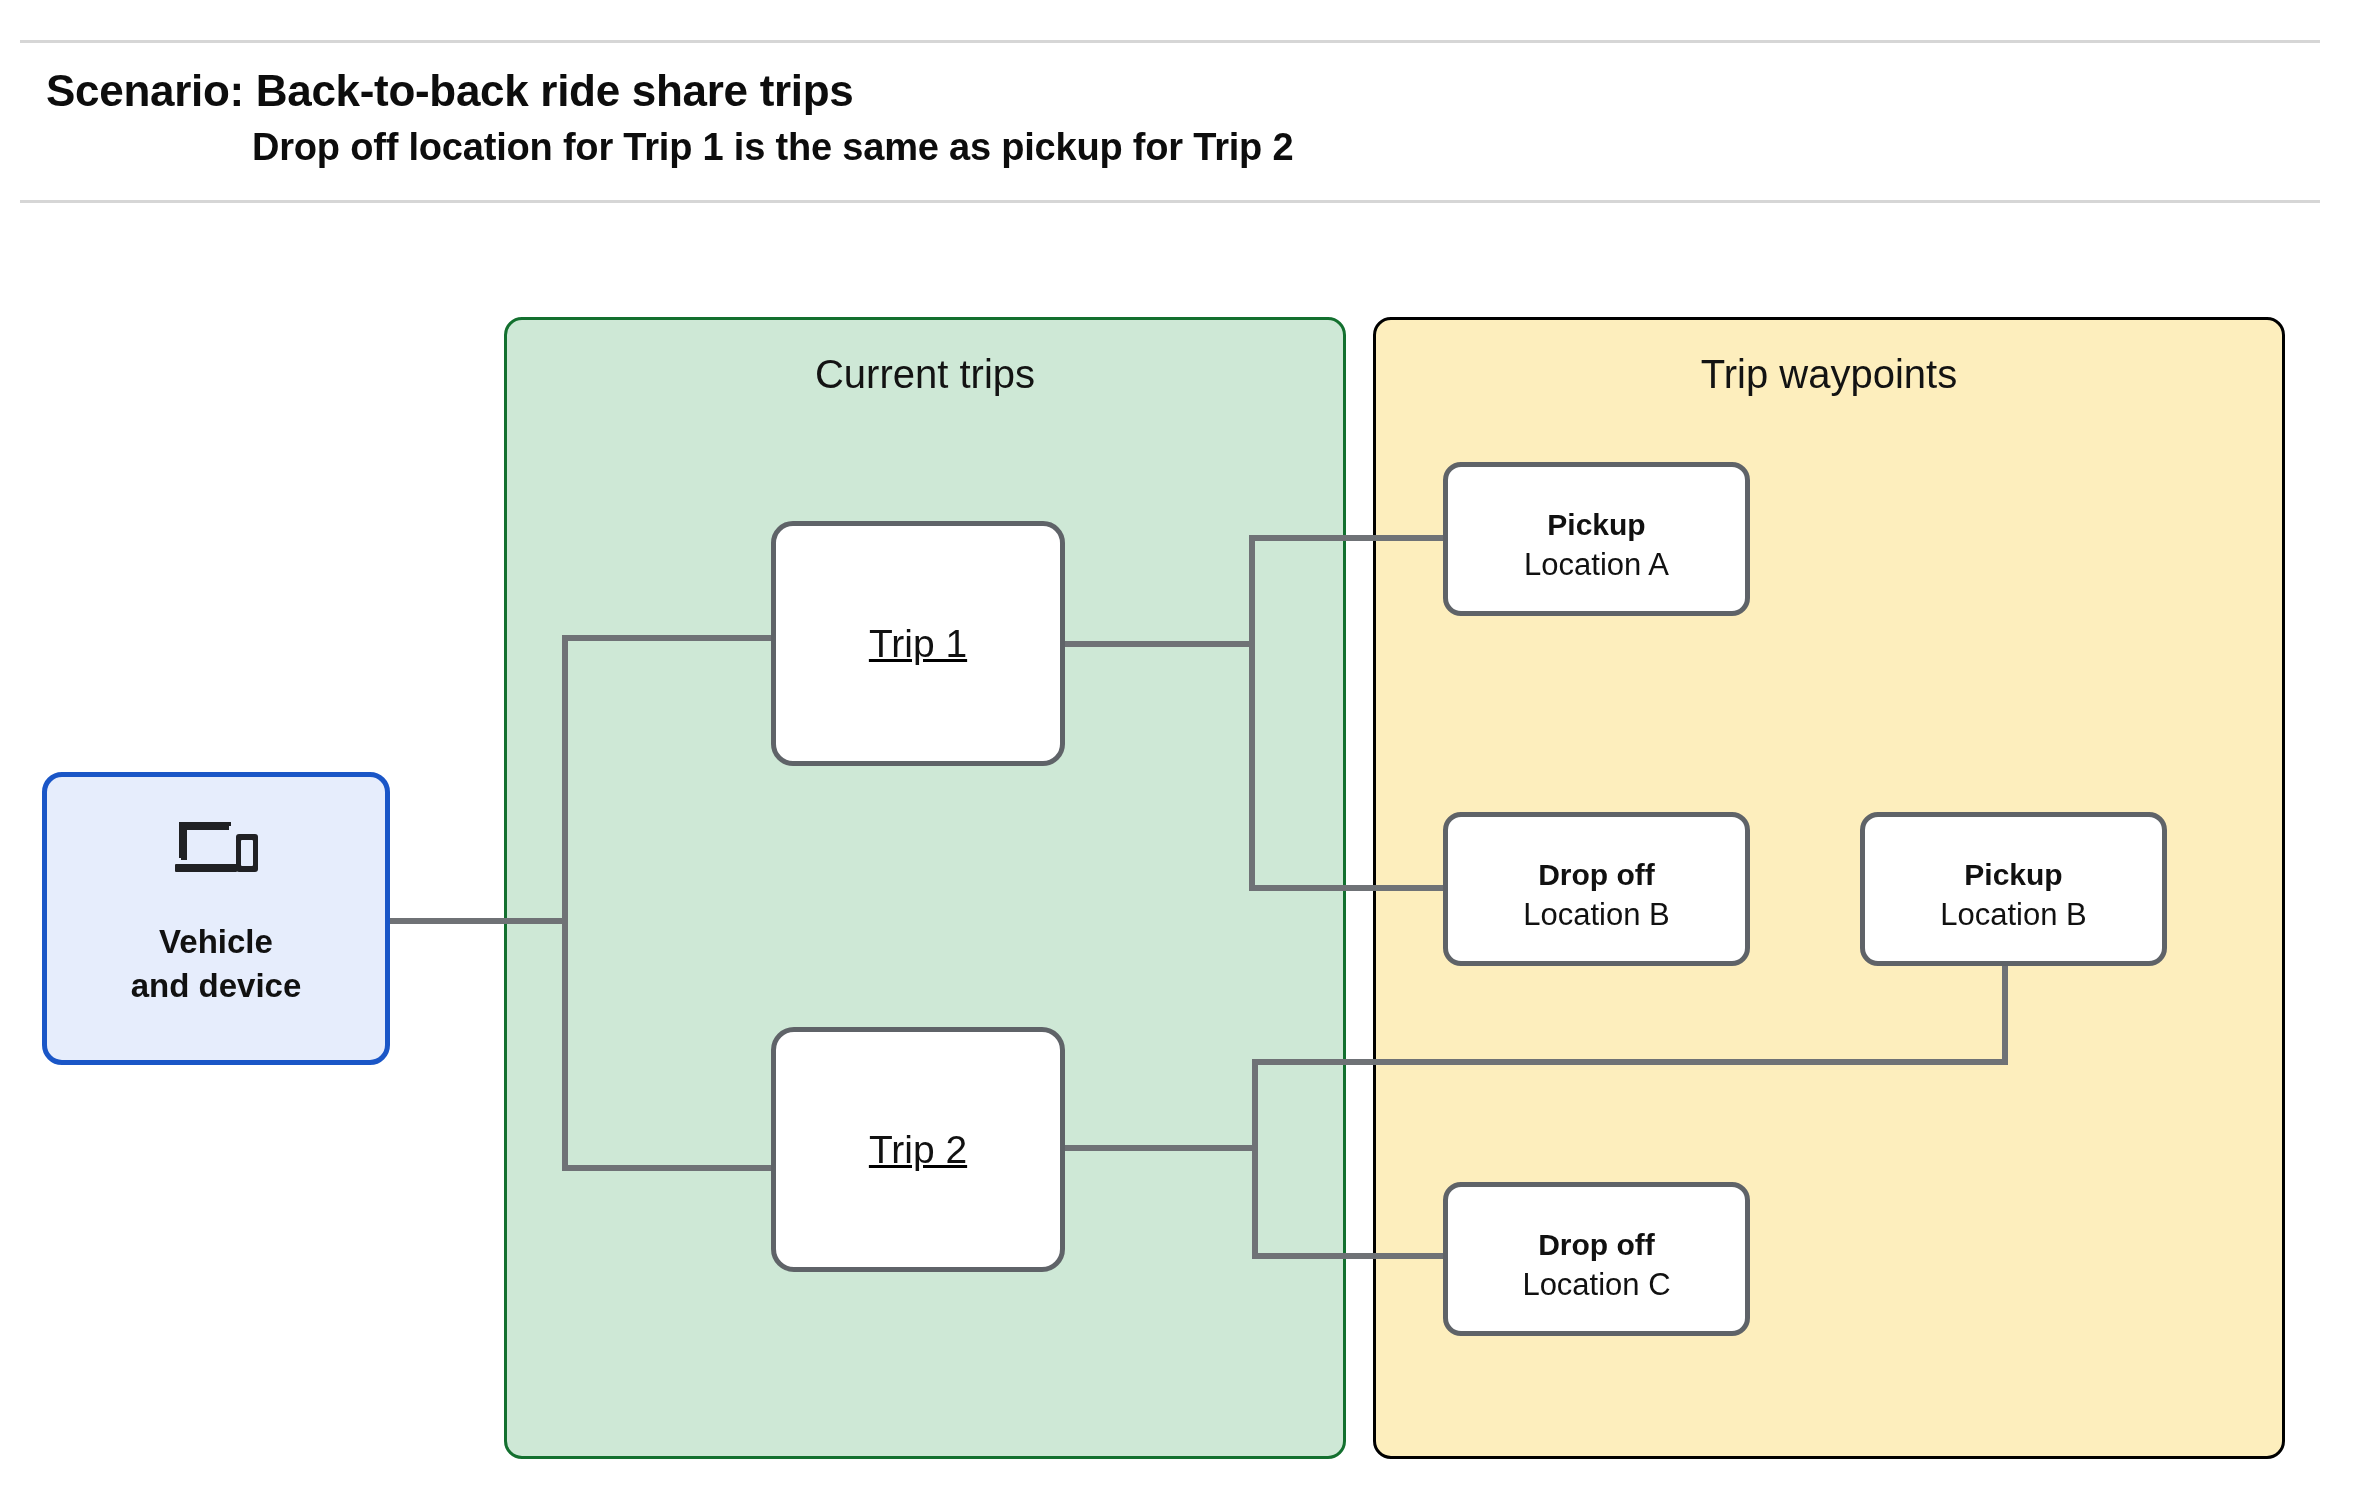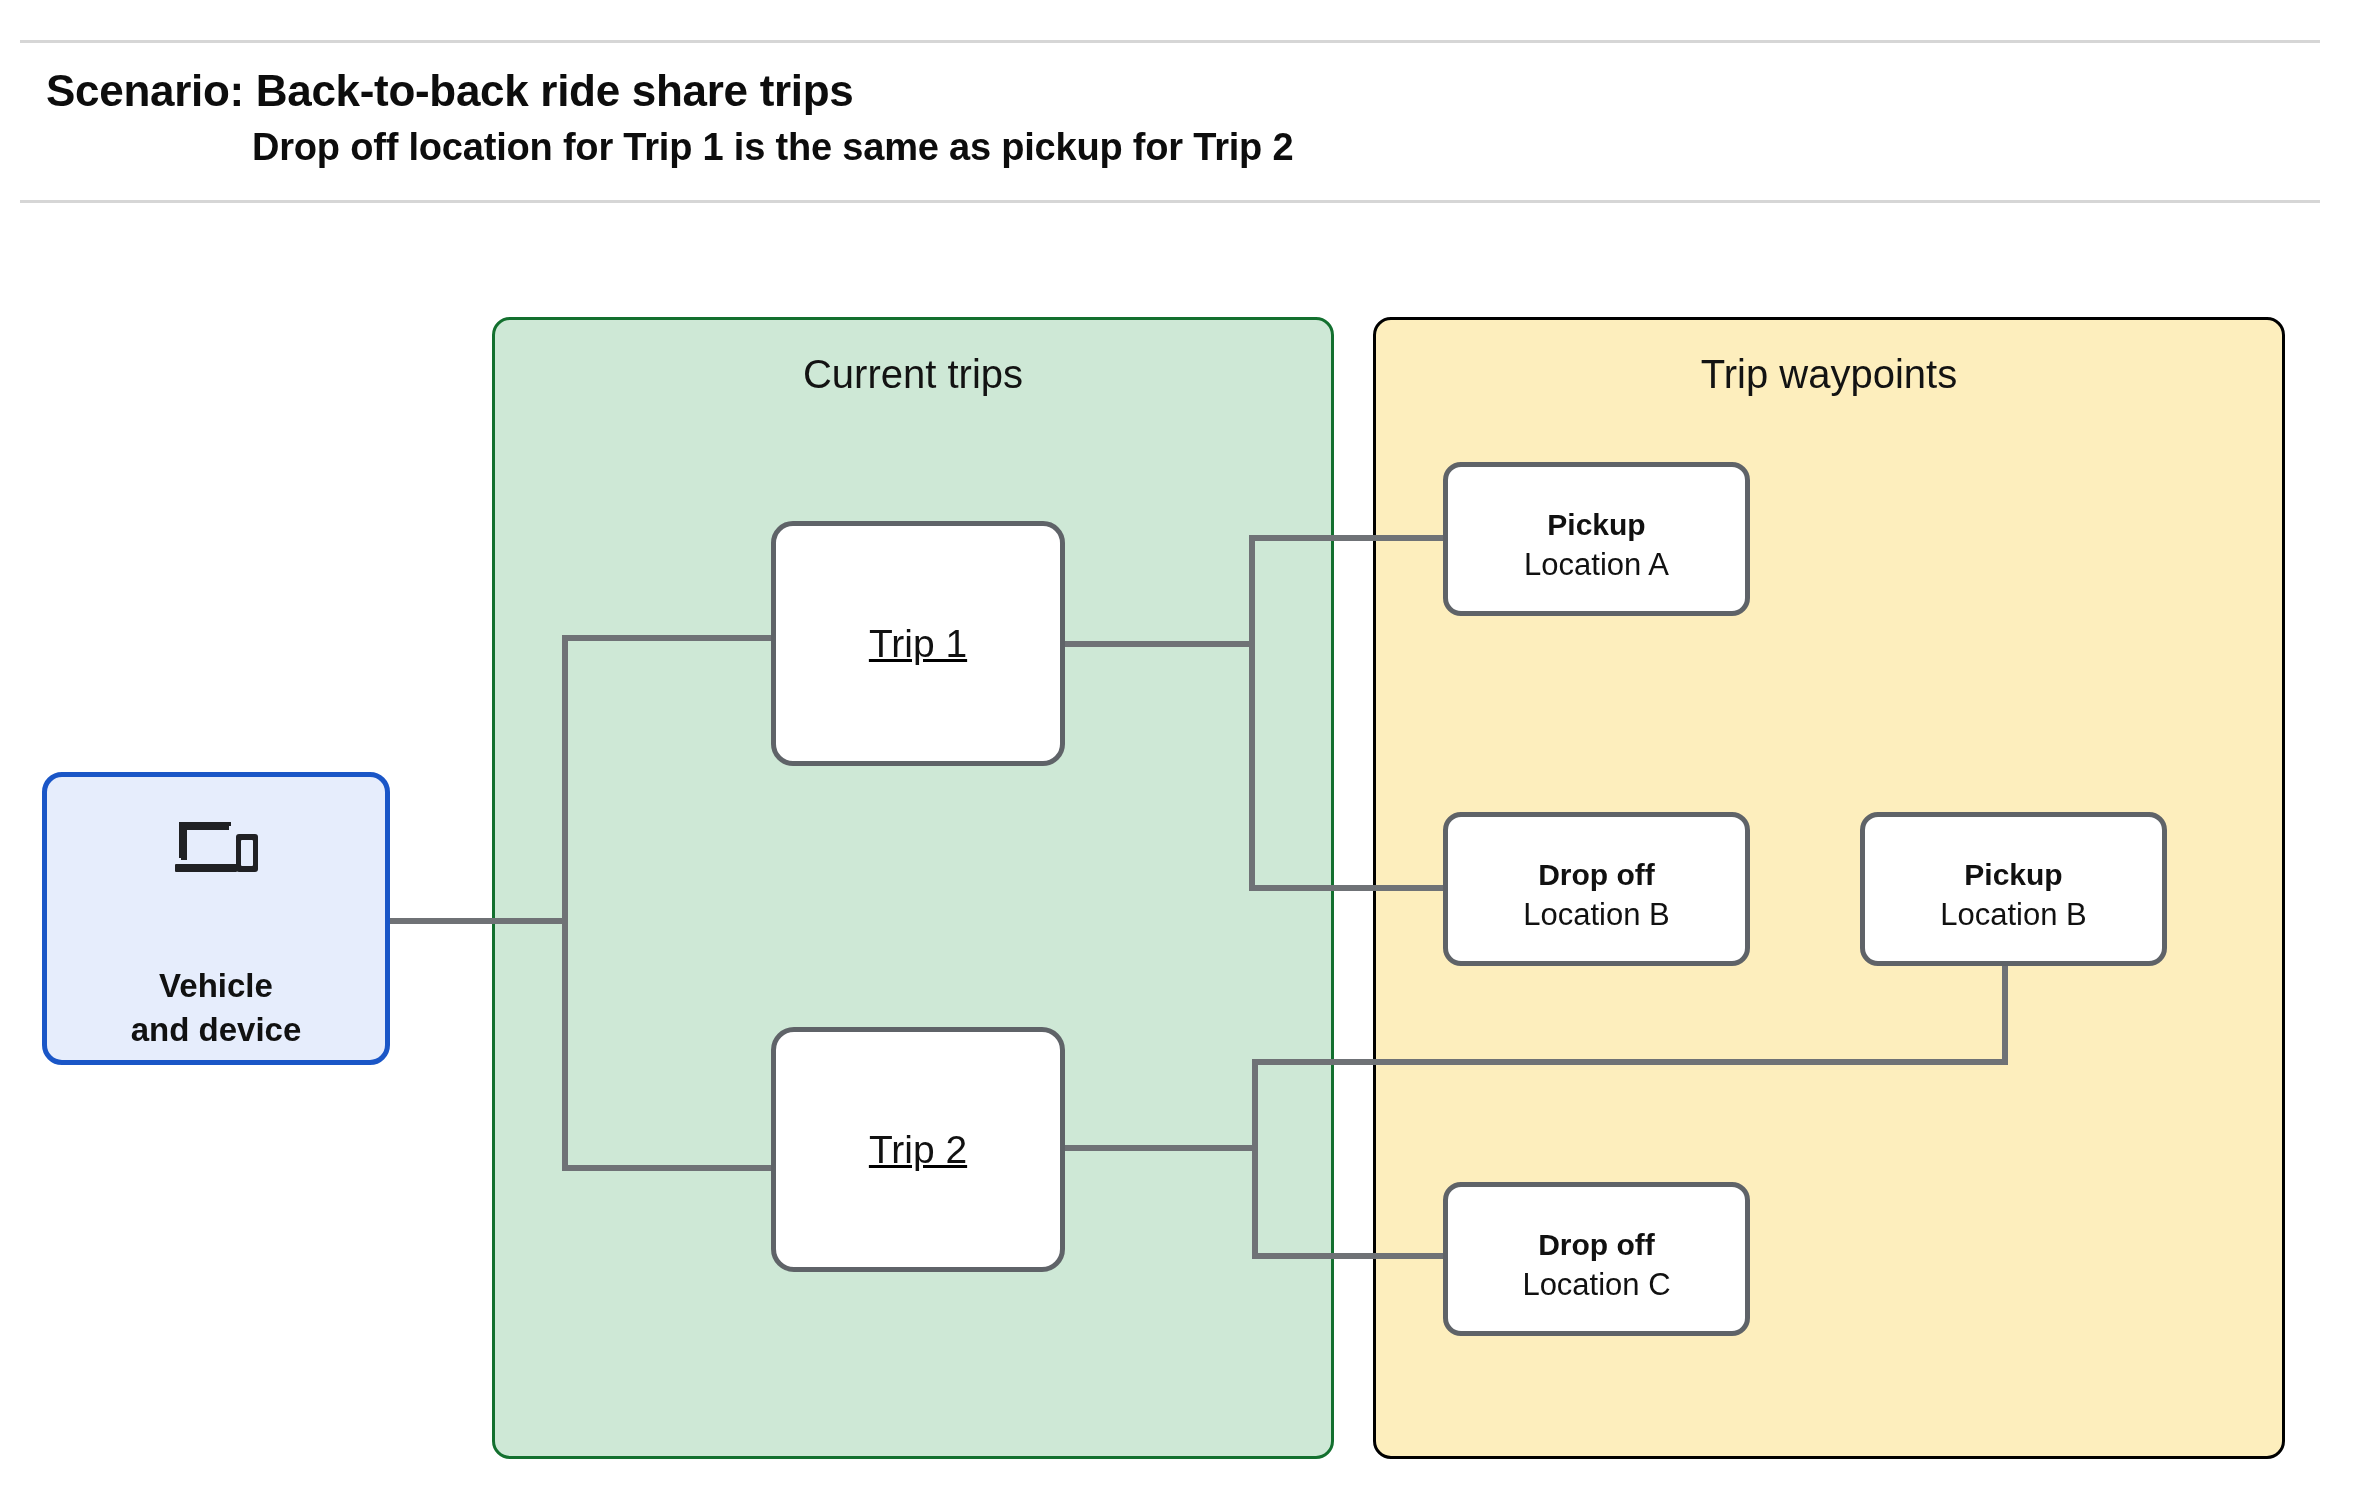--- a/index.html
+++ b/index.html
@@ -51,21 +51,21 @@
     white-space: nowrap;
   }
 
   
   .group {
     position: absolute;
     border-radius: 18px;
     box-sizing: border-box;
   }
   #group-current-trips {
-    left: 492px;
+    left: 504px;
     top: 317px;
     width: 842px;
     height: 1142px;
     background: #cee8d6;
     border: 3px solid #13702f;
   }
   #group-trip-waypoints {
     left: 1373px;
     top: 317px;
     width: 912px;
@@ -150,21 +150,20 @@
     top: 772px;
     width: 348px;
     height: 293px;
     box-sizing: border-box;
     background: #e6edfc;
     border: 5px solid #1a56c7;
     border-radius: 20px;
     display: flex;
     flex-direction: column;
     align-items: center;
-    gap: 44px;
   }
   #vehicle-icon {
     margin-top: 43px;
   }
   #vehicle-label {
     margin-top: 36px;
     text-align: center;
     font-size: 33px;
     font-weight: 700;
     color: #111111;

